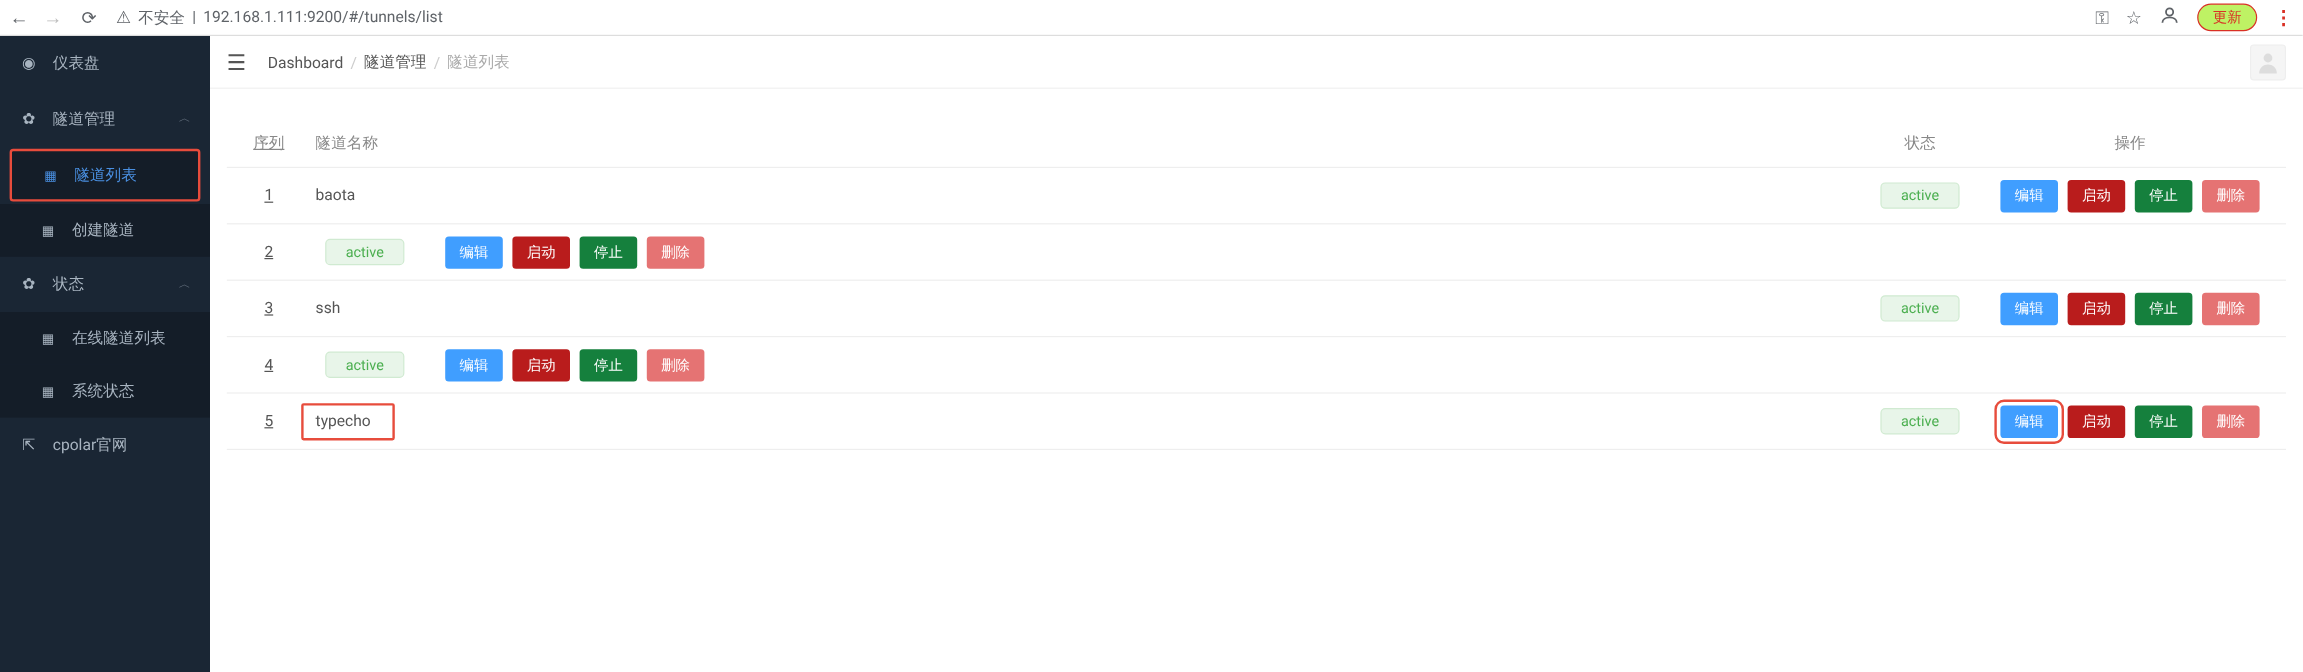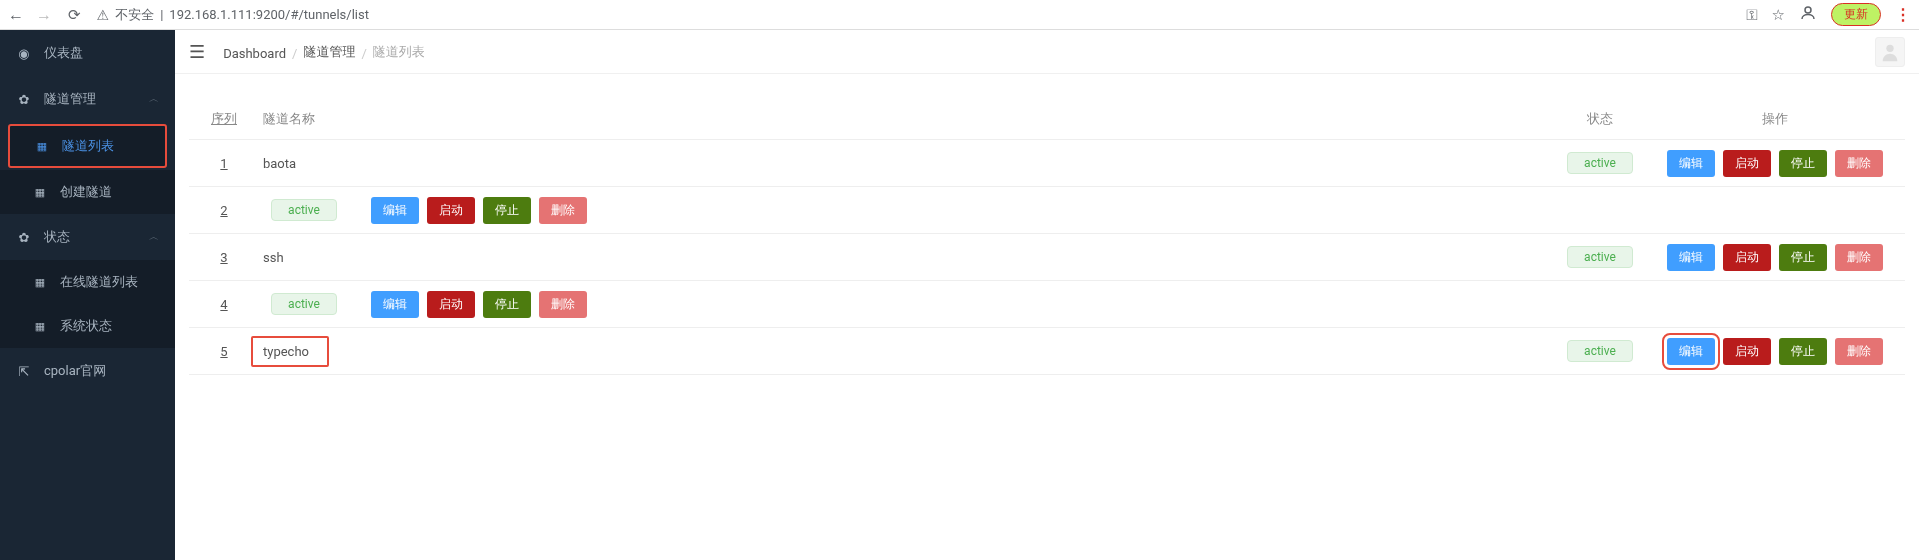--- a/index.html
+++ b/index.html
@@ -51,21 +51,21 @@
     .col-index { width: 70px; text-align: center; text-decoration: underline; }
     .col-name { flex: 1; padding-left: 4px; }
     .col-status { width: 90px; text-align: center; }
     .col-actions { width: 260px; display: flex; justify-content: center; gap: 8px; }
     
     .badge { display: inline-block; padding: 3px 16px; border-radius: 4px; font-size: 12px; background: #e8f5e9; color: #4caf50; border: 1px solid #d0ead1; }
     
     .btn { padding: 5px 12px; border-radius: 3px; color: #fff; font-size: 12px; cursor: pointer; border: none; font-family: inherit; }
     .btn-blue { background: #409eff; }
     .btn-green { background: #b91c1c; }
-    .btn-blue2 { background: #4d7c0f; }
+    .btn-blue2 { background: #15803d; }
     .btn-red { background: #e57373; }
     .btn.highlight-box { outline: 2px solid #e74c3c; outline-offset: 3px; }
     
     .name-cell.highlight-box span { display: inline-block; border: 2px solid #e74c3c; padding: 6px 18px 6px 10px; margin-left: -12px; border-radius: 2px; }
   </style>
 </head>
 <body>
 
 <div class="browser-bar">
   <div class="nav-arrows">

